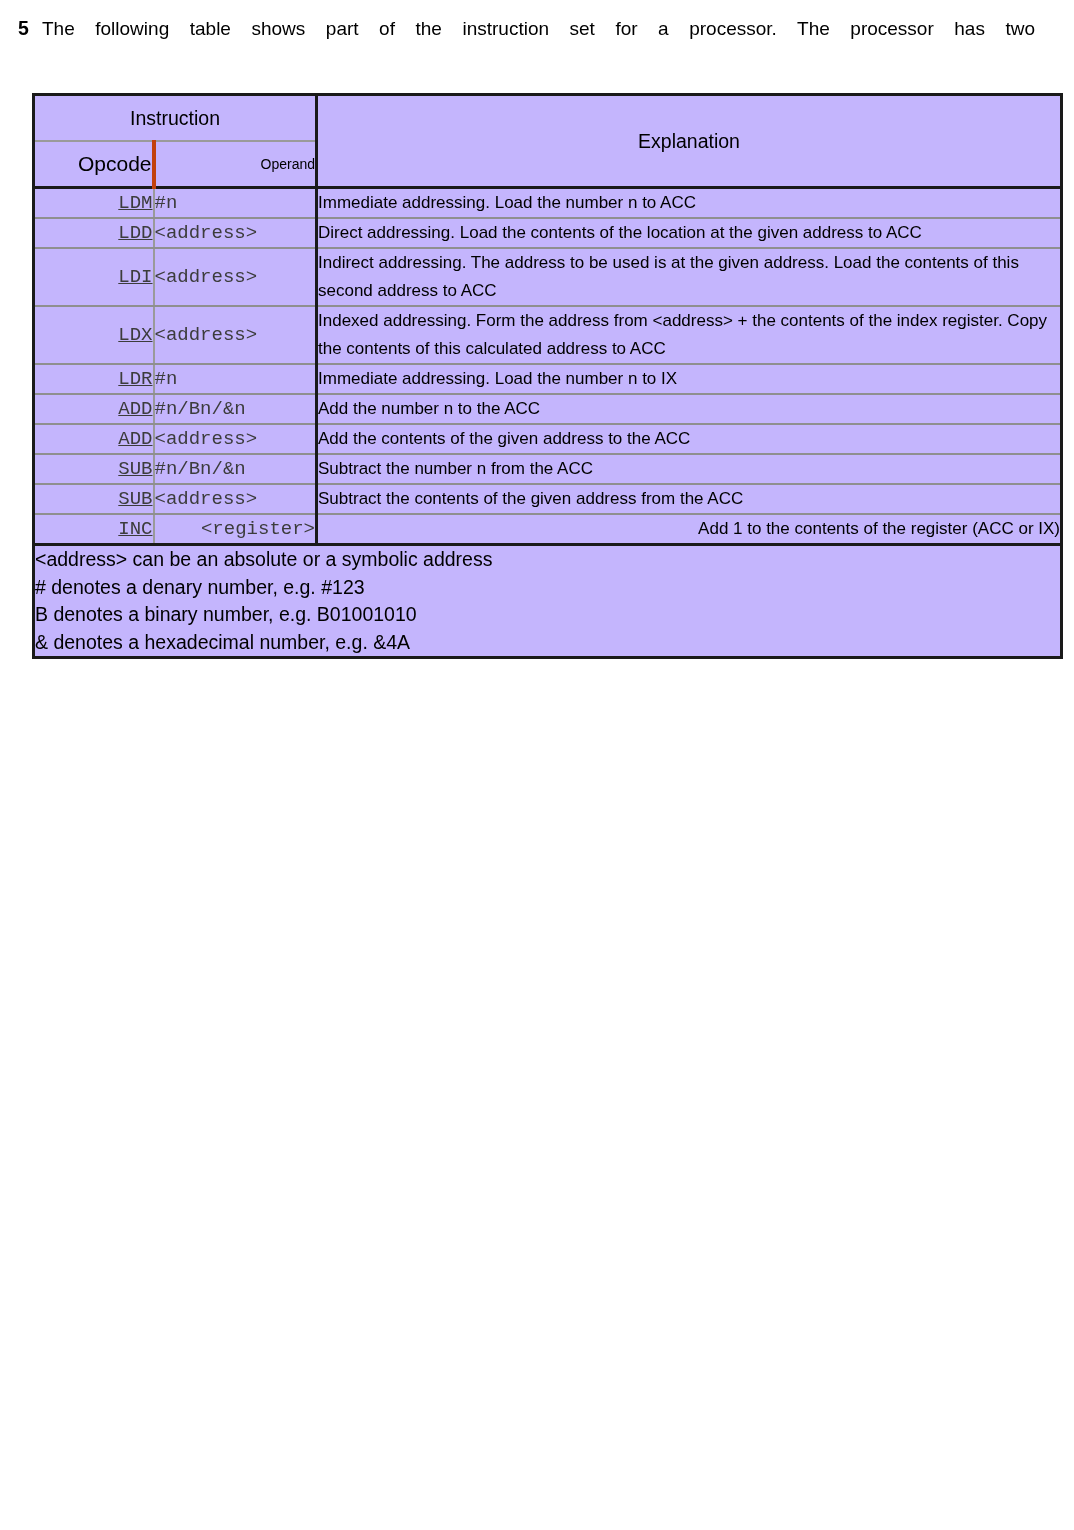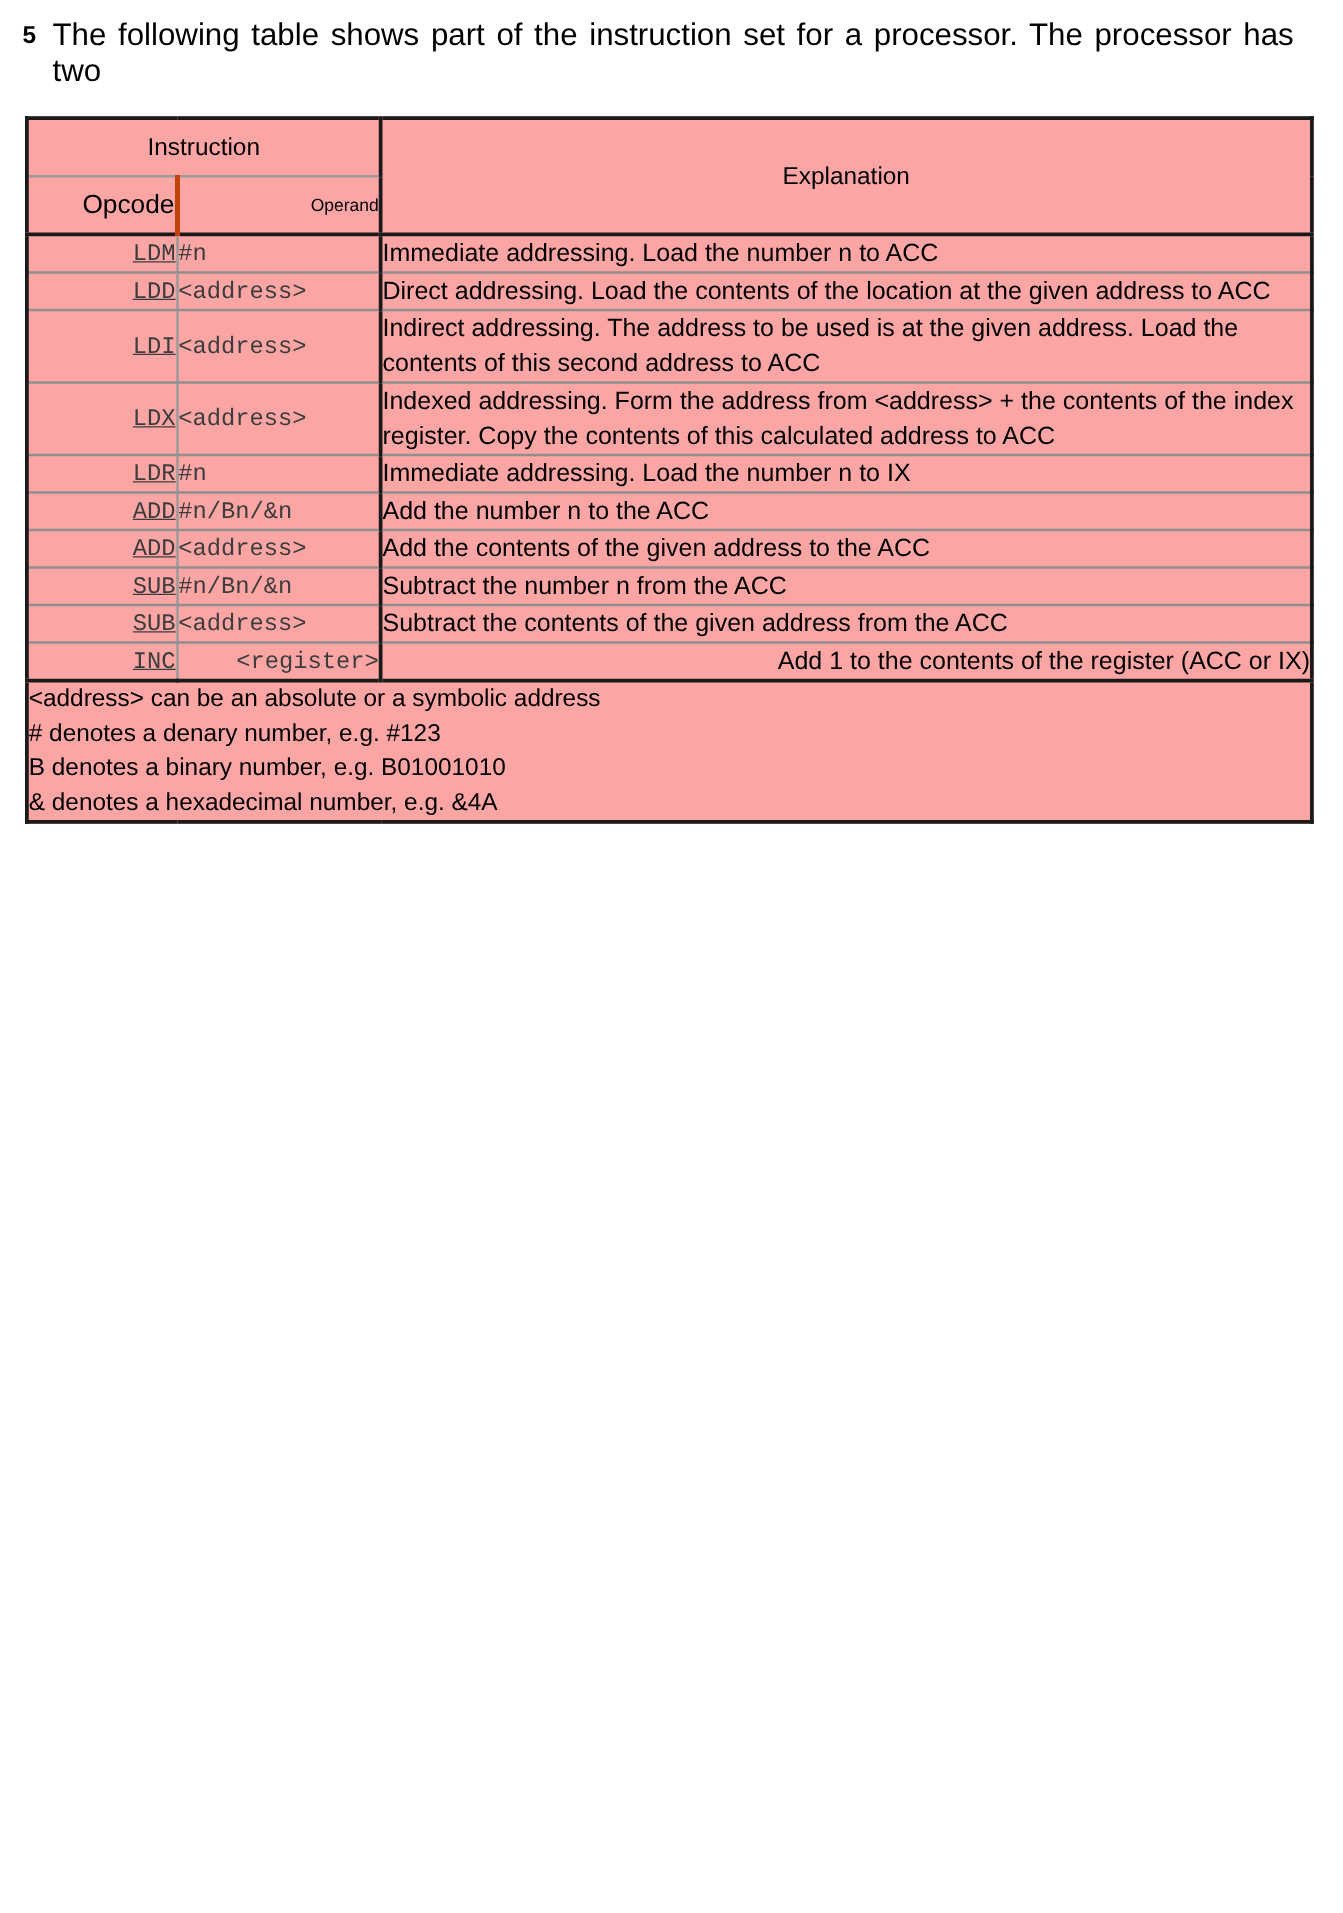--- a/index.html
+++ b/index.html
@@ -32,21 +32,21 @@
     width: 42px;
     min-width: 42px;
     padding-left: 18px;
     box-sizing: border-box;
     font-size: 19.5px;
     font-weight: bold;
     line-height: 29px;
   }
   .q-text {
     width: 993px;
-    font-size: 25px;
+    font-size: 19px;
     line-height: 29px;
     text-align: justify;
     text-justify: inter-word;
     -webkit-hyphens: none;
     hyphens: none;
   }
   .q-text .line1 {
     display: block;
     text-align: justify;
   }
@@ -63,21 +63,22 @@
   .table-wrap {
     position: absolute;
     left: 20px;
     top: 93px;
     width: 1028px;
   }
   table.instr-table {
     border-collapse: collapse;
     width: 1028px;
     table-layout: fixed;
-    background: #fca5a5;
+    background: #c4b5fd;
+    margin-left: 12px;
   }
   table.instr-table td,
   table.instr-table th {
     vertical-align: middle;
     font-weight: normal;
     padding: 0;
   }
 
   
   table.instr-table {
@@ -137,21 +138,21 @@
   td.cell-operand {
     font-family: "Liberation Mono", "DejaVu Sans Mono", monospace;
     font-size: 19px;
     color: #3c3c3c;
     text-align: left;
     padding-left: 11px;
     border-right: 3px solid #1a1a1a;
     border-bottom: 2px solid #8f8f8f;
   }
   td.cell-expl {
-    font-size: 20px;
+    font-size: 17px;
     line-height: 28px;
     color: #000;
     text-align: left;
     padding: 7px 10px 7px 14px;
     border-bottom: 2px solid #8f8f8f;
   }
 
   td.cell-notes {
     font-size: 19.5px;
     line-height: 27.5px;

